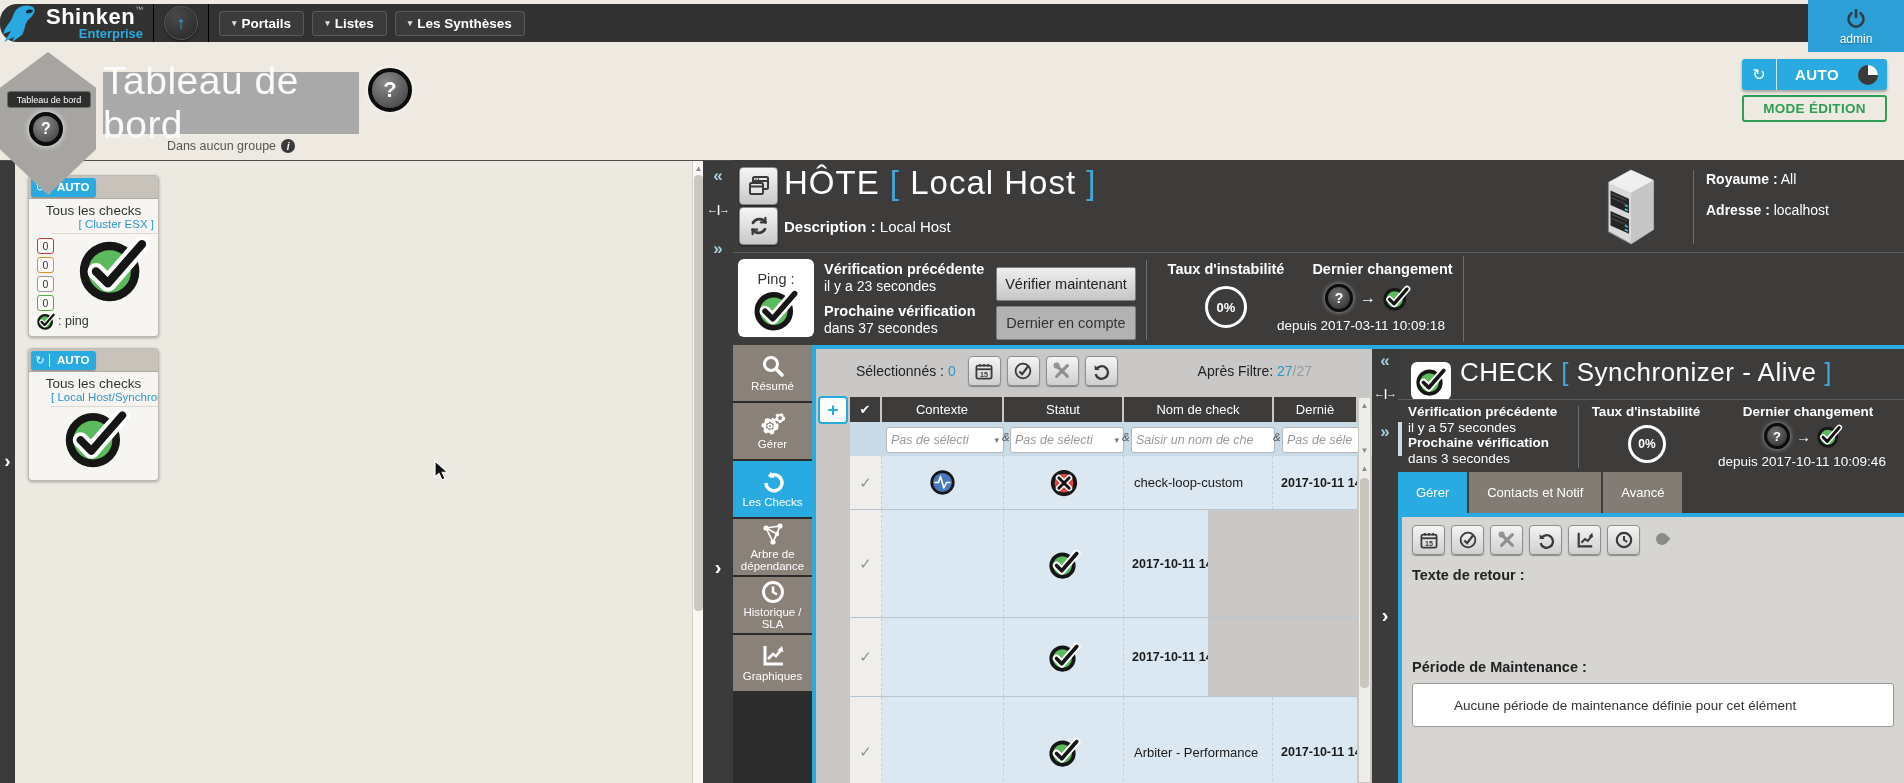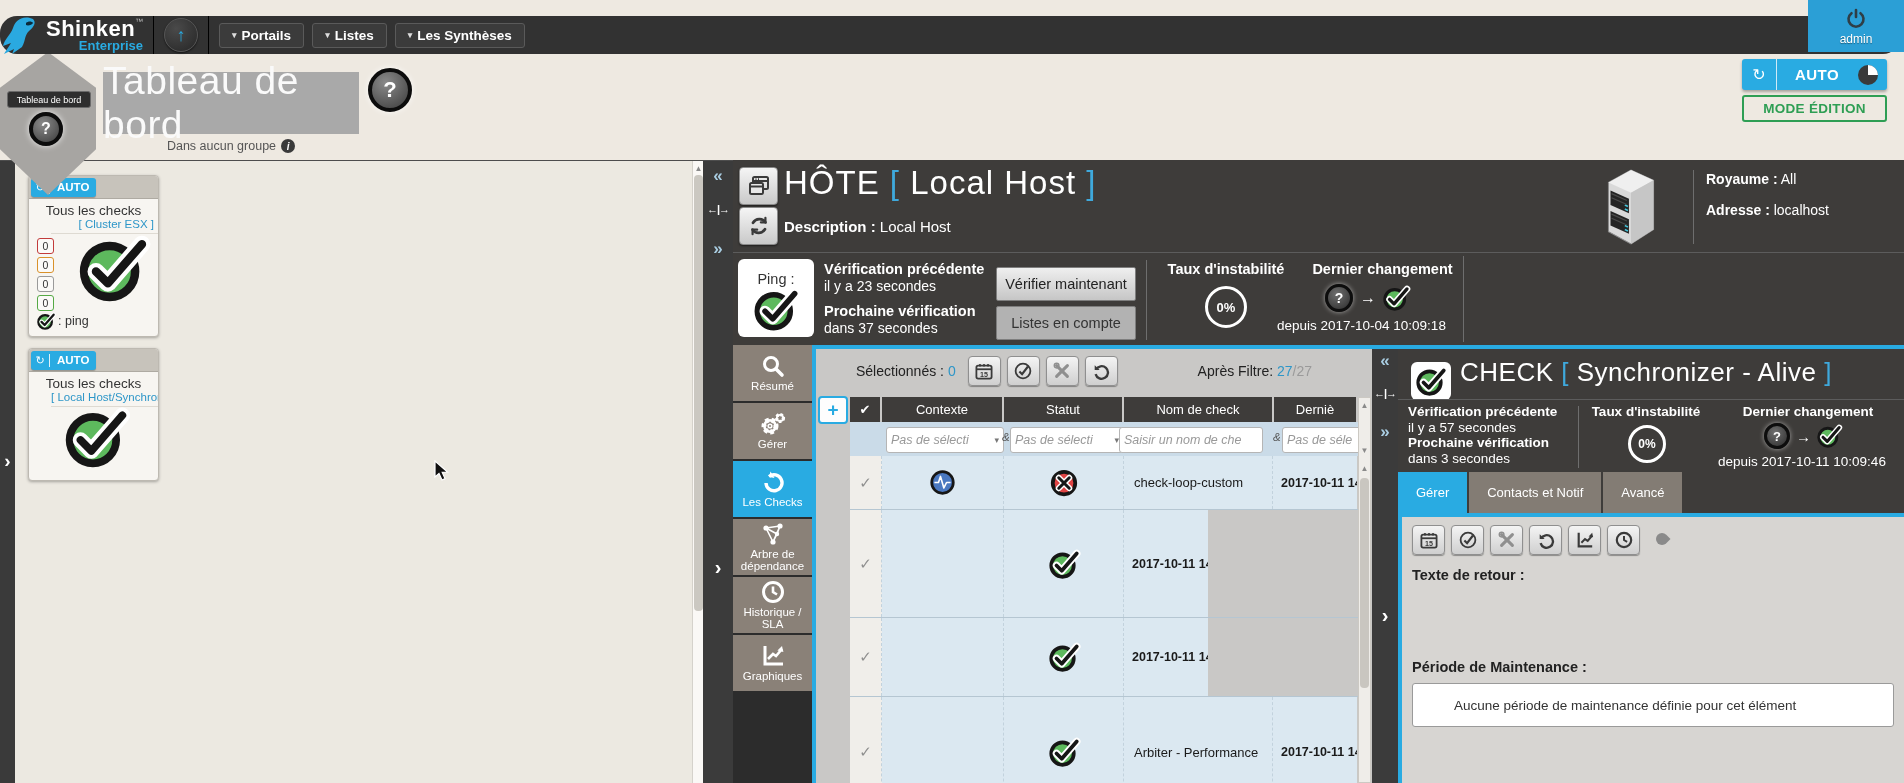--- a/index.html
+++ b/index.html
@@ -3,21 +3,21 @@
 <meta charset="utf-8">
 <style>
   html,body{margin:0;padding:0;}
   body{width:1904px;height:783px;position:relative;overflow:hidden;
        font-family:"Liberation Sans",sans-serif;background:#eee9e1;color:#222;}
   .abs{position:absolute;}
   .flex{display:flex;align-items:center;}
   svg{display:block;}
 
   
-  .navbar{left:0;top:16px;width:1900px;height:38px;background:#323232;display:flex;align-items:center;z-index:30;border-radius:17px;}
+  .navbar{left:0;top:4px;width:1900px;height:38px;background:#323232;display:flex;align-items:center;z-index:30;border-radius:17px;}
   .brand{display:flex;align-items:center;height:38px;padding-left:2px;}
   .brand-text{margin-left:4px;line-height:1;}
   .brand-name{color:#fff;font-size:22px;font-weight:bold;letter-spacing:.5px;}
   .brand-tm{color:#bbb;font-size:8px;vertical-align:top;}
   .brand-sub{color:#29abe2;font-size:13px;font-weight:bold;text-align:right;margin-top:-1px;}
   .nav-sep{width:1px;height:38px;background:#000;margin:0 10px;}
   .upbtn{width:32px;height:32px;border-radius:50%;background:radial-gradient(circle at 35% 30%,#4a4a4a,#262626);
          border:1px solid #555;display:flex;align-items:center;justify-content:center;
          color:#29abe2;font-size:18px;font-weight:bold;box-shadow:0 1px 2px rgba(0,0,0,.6);}
   .menu-btn{background:#3b3b3b;border:1px solid #5a5a5a;border-radius:3px;color:#fff;
@@ -128,21 +128,21 @@
   .ibtn{width:31px;height:28px;border:1px solid #8f8f8f;border-radius:4px;background:linear-gradient(#f4f4f4,#cfcfcf);
         display:flex;align-items:center;justify-content:center;box-shadow:0 1px 1px rgba(0,0,0,.35);margin-right:6px;}
   .ibtn.flat{border:none;background:none;box-shadow:none;}
   .afterfilter{margin-left:auto;margin-right:60px;font-size:14px;color:#222;white-space:nowrap;}
   .af-cur{color:#2d96c8;}
   .af-tot{color:#9a9a9a;}
   .plusbtn{position:absolute;left:2px;top:47px;width:26px;height:24px;background:#fdfdfd;border:2px solid #29abe2;
            border-radius:4px;color:#29abe2;font-size:19px;font-weight:bold;display:flex;align-items:center;justify-content:center;}
   .thead{position:absolute;left:34px;top:48px;display:flex;}
   .th{background:#3e3c3a;color:#fff;font-size:13px;height:25px;display:flex;align-items:center;justify-content:center;margin-right:2px;}
-  .frow{position:absolute;left:34px;top:73px;width:508px;height:34px;background:#cadbe8;}
+  .frow{position:absolute;left:34px;top:73px;width:508px;height:34px;background:#cadbe8;padding-left:44px;}
   .fsel{position:absolute;height:24px;background:#fff;border:1px solid #b5b5b5;border-radius:3px;
         font-style:italic;color:#999;font-size:12.5px;display:flex;align-items:center;padding:0 4px;overflow:hidden;white-space:nowrap;}
   .fsel .car{margin-left:auto;color:#777;font-size:9px;font-style:normal;}
   .famp{position:absolute;top:9px;font-size:11.5px;color:#555;font-style:italic;}
   .tbody{position:absolute;left:34px;top:107px;width:521px;height:327px;overflow:hidden;}
   .trow{display:flex;width:508px;border-bottom:1px solid #b5c6d2;}
   .td{display:flex;align-items:center;justify-content:center;border-right:1px dashed #c2d2dd;background:#dbe8f1;overflow:hidden;}
   .td.selcol{background:#f0eeea;color:#8f8f8f;font-size:15px;}
   .td.namecol{font-size:13px;color:#1a1a1a;justify-content:flex-start;padding-left:10px;box-sizing:border-box;}
   .td.datecol{font-size:12.5px;font-weight:bold;color:#1a1a1a;justify-content:flex-start;padding-left:8px;box-sizing:border-box;white-space:nowrap;}
@@ -388,42 +388,42 @@
   <div class="stat-lines" style="left:91px;top:101px;">
     <b>Vérification précédente</b><br>
     <span>il y a 23 secondes</span><br>
     <b style="display:inline-block;margin-top:8px;">Prochaine vérification</b><br>
     <span>dans 37 secondes</span>
   </div>
   <div class="gbtn light" style="left:263px;top:107px;">
     <span>Vérifier maintenant</span>
   </div>
   <div class="gbtn dim" style="left:263px;top:146px;">
-    <span>Listes en compte</span>
+    <span>Dernier en compte</span>
   </div>
   <div class="vdiv" style="left:413px;top:100px;height:80px;"></div>
   <div class="blocklabel" style="left:423px;top:101px;width:140px;">Taux d'instabilité</div>
   <div class="ring" style="left:472px;top:126px;width:36px;height:36px;font-size:13px;">
     <span>0%</span>
   </div>
   <div class="blocklabel" style="left:567px;top:101px;width:165px;">Dernier changement</div>
   <div class="abs flex" style="left:592px;top:124px;gap:7px;">
     <span class="qmini" style="width:22px;height:22px;font-size:14px;">
         <span>?</span>
       </span>
     <span style="color:#fff;font-size:16px;font-weight:bold;">→</span>
     <span>
         <svg width="26" height="26" viewBox="0 0 40 40" style="overflow:visible">
     <circle cx="18" cy="22" r="15" fill="#5db95d" stroke="#161616" stroke-width="5"></circle>
     <path d="M10 22 l7 7 L37 6" fill="none" stroke="#fff" stroke-width="10" stroke-linecap="round" stroke-linejoin="round"></path>
     <path d="M10 22 l7 7 L37 6" fill="none" stroke="#161616" stroke-width="5" stroke-linecap="round" stroke-linejoin="round"></path>
         </svg>
       </span>
   </div>
-  <div class="since" style="left:544px;top:158px;">depuis 2017-10-04 10:09:18</div>
+  <div class="since" style="left:544px;top:158px;">depuis 2017-03-11 10:09:18</div>
   <div class="vdiv" style="left:730px;top:96px;height:86px;"></div>
 </div>
 
 <div class="abs sidebar">
     <div class="sbtab">
       <span class="sbicon">
         <svg width="24" height="24" viewBox="0 0 24 24">
           <circle cx="10" cy="10" r="6.5" fill="none" stroke="#fff" stroke-width="3"></circle>
           <path d="M15 15 L21 21" stroke="#fff" stroke-width="3.6" stroke-linecap="round"></path>
         </svg>
@@ -546,21 +546,21 @@
     <div class="fsel" style="left:36px;top:5px;width:108px;">
       <span>Pas de sélecti</span>
         <span class="car">▾</span>
     </div>
     <span class="famp" style="left:152px;">&amp;</span>
     <div class="fsel" style="left:160px;top:5px;width:104px;">
       <span>Pas de sélecti</span>
         <span class="car">▾</span>
     </div>
     <span class="famp" style="left:272px;">&amp;</span>
-    <div class="fsel" style="left:269px;top:5px;width:134px;">
+    <div class="fsel" style="left:281px;top:5px;width:134px;">
       <span>Saisir un nom de che</span>
     </div>
     <span class="famp" style="left:423px;">&amp;</span>
     <div class="fsel" style="left:432px;top:5px;width:74px;">
       <span>Pas de séle</span>
     </div>
   </div>
 
   <div class="tbody">
       <div class="trow" style="height: 53px;">

